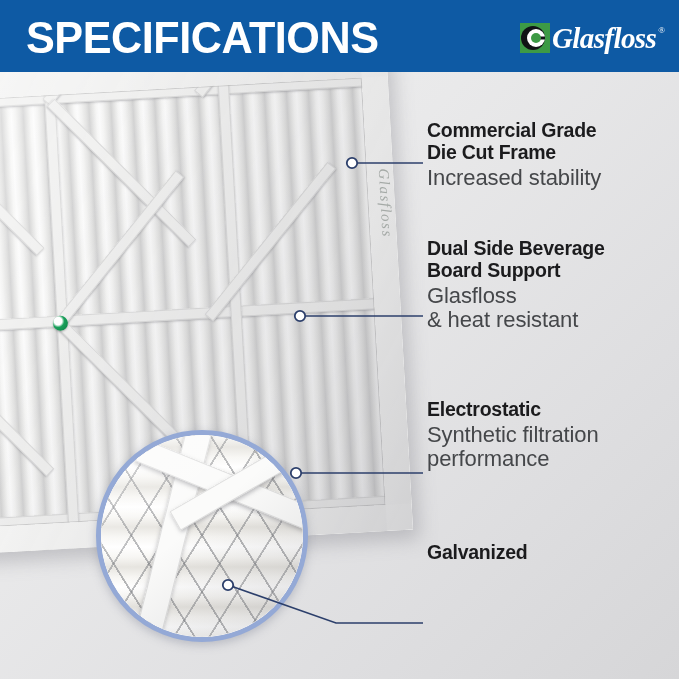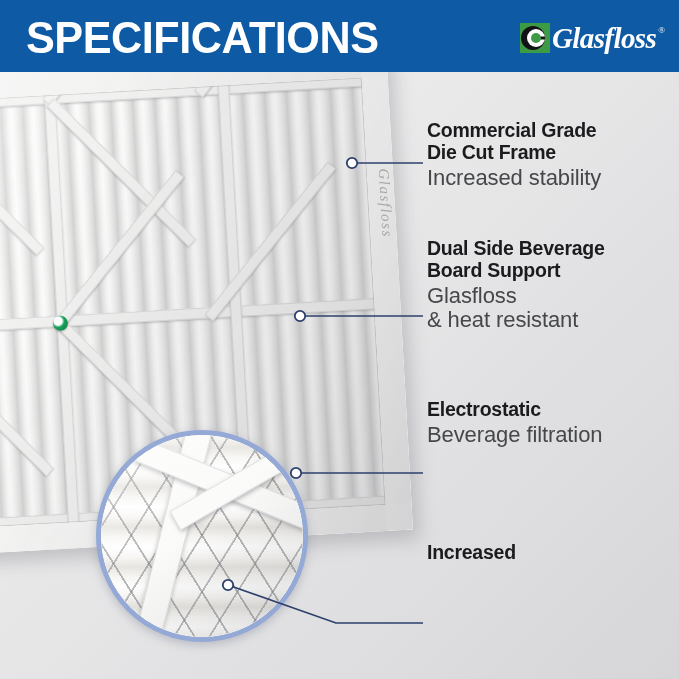--- a/index.html
+++ b/index.html
@@ -362,23 +362,24 @@
       <div>Glasfloss</div>
       <div>&amp; heat resistant</div>
     </div>
   </div>
 
   <div class="callout" id="callout-3">
     <div class="callout-title">
       <div>Electrostatic</div>
     </div>
     <div class="callout-sub">
-      <div>Beverage filtration</div>
+      <div>Synthetic filtration</div>
+      <div>performance</div>
     </div>
   </div>
 
   <div class="callout" id="callout-4">
     <div class="callout-title">
-      <div>Increased</div>
+      <div>Galvanized</div>
     </div>
   </div>
 
 </div>
 
 </body></html>

